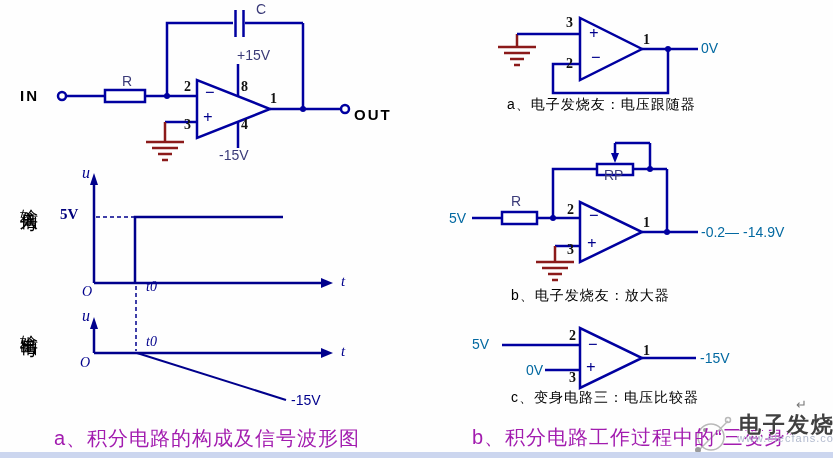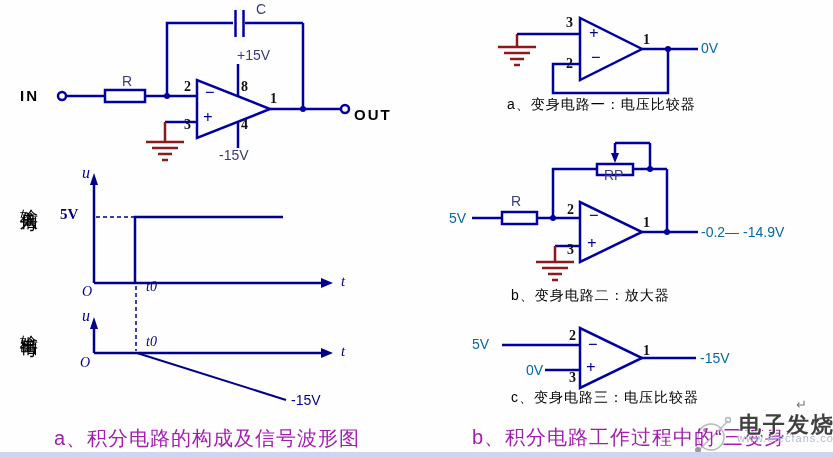--- a/index.html
+++ b/index.html
@@ -170,32 +170,32 @@
   <div class="lbl navy" style="left:291px;top:393px;font-size:14px;">-15V</div>
 
   <div class="lbl cap-lg" style="left:54px;top:428px;">a、积分电路的构成及信号波形图</div>
 
   <div class="lbl pin" style="left:566px;top:16px;">3</div>
   <div class="lbl sign" style="left:589px;top:25px;">+</div>
   <div class="lbl pin" style="left:566px;top:57px;">2</div>
   <div class="lbl sign" style="left:591px;top:49px;">−</div>
   <div class="lbl pin" style="left:643px;top:33px;">1</div>
   <div class="lbl val" style="left:701px;top:41px;">0V</div>
-  <div class="lbl cap-sm" style="left:507px;top:97px;">a、变身电路一：电压比较器</div>
+  <div class="lbl cap-sm" style="left:507px;top:97px;">a、电子发烧友：电压跟随器</div>
 
   <div class="lbl cmp" style="left:604px;top:168px;">RP</div>
   <div class="lbl cmp" style="left:511px;top:194px;">R</div>
   <div class="lbl val" style="left:449px;top:211px;">5V</div>
   <div class="lbl pin" style="left:567px;top:203px;">2</div>
   <div class="lbl sign" style="left:589px;top:207px;">−</div>
   <div class="lbl pin" style="left:567px;top:243px;">3</div>
   <div class="lbl sign" style="left:587px;top:235px;">+</div>
   <div class="lbl pin" style="left:643px;top:216px;">1</div>
   <div class="lbl val" style="left:701px;top:225px;">-0.2— -14.9V</div>
-  <div class="lbl cap-sm" style="left:511px;top:288px;">b、变身电路二：放大器</div>
+  <div class="lbl cap-sm" style="left:511px;top:288px;">b、电子发烧友：放大器</div>
 
   <div class="lbl val" style="left:472px;top:337px;">5V</div>
   <div class="lbl val" style="left:526px;top:363px;">0V</div>
   <div class="lbl pin" style="left:569px;top:329px;">2</div>
   <div class="lbl sign" style="left:588px;top:336px;">−</div>
   <div class="lbl pin" style="left:569px;top:371px;">3</div>
   <div class="lbl sign" style="left:586px;top:359px;">+</div>
   <div class="lbl pin" style="left:643px;top:344px;">1</div>
   <div class="lbl val" style="left:700px;top:351px;">-15V</div>
   <div class="lbl cap-lg" style="left:472px;top:427px;">b、积分电路工作过程中的“三变身”</div>

